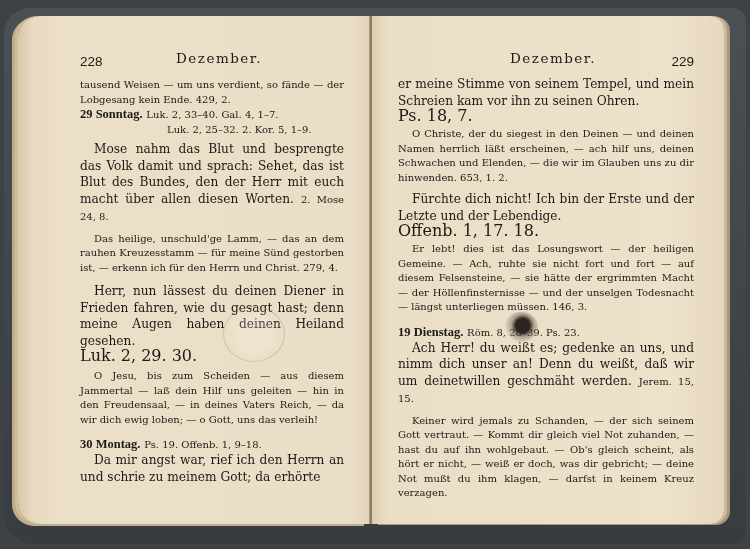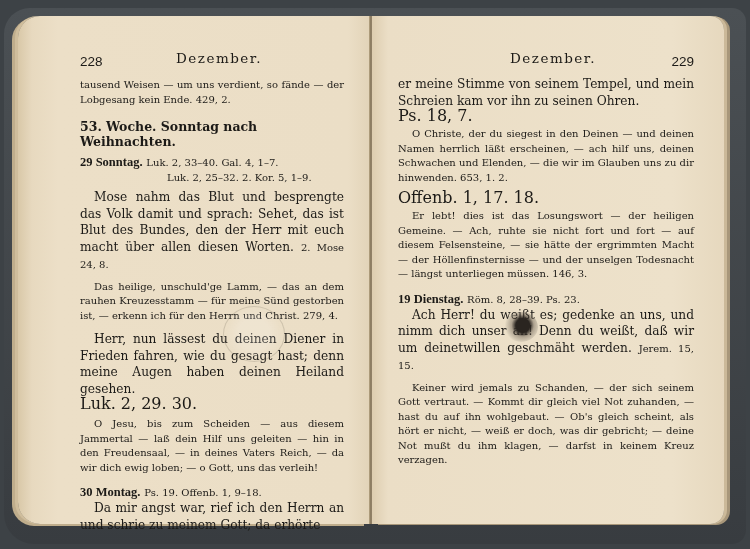--- a/index.html
+++ b/index.html
@@ -72,21 +72,20 @@
 <div class="cover"></div>
 
 <div class="page left">
   <div class="content">
     <div class="hdr">
       <span class="num">228</span>
       <span class="month">Dezember.</span>
     </div>
     <div class="gap8"></div>
     <div class="small">tausend Weisen — um uns verdient, so fände — der Lobgesang kein Ende. 429, 2.</div>
-    <div class="week">53. Woche. Sonntag nach Weihnachten.</div>
 
     <div class="day">
       <b>29 Sonntag.</b>
       <span class="refs">Luk. 2, 33–40. Gal. 4, 1–7.</span>
     </div>
     <div class="day">
         <div class="refs2">Luk. 2, 25–32. 2. Kor. 5, 1–9.</div>
       </div>
     <div class="gap4"></div>
     <div class="body indent">
@@ -118,20 +117,21 @@
     <div class="hdr">
       <span class="month">Dezember.</span>
       <span class="num">229</span>
     </div>
     <div class="gap6"></div>
     <div class="body">er meine Stimme von seinem Tempel, und mein Schreien kam vor ihn zu seinen Ohren.</div>
     <div class="ref">Ps. 18, 7.</div>
     <div class="gap4"></div>
     <div class="small indent">O Christe, der du siegest in den Deinen — und deinen Namen herrlich läßt erscheinen, — ach hilf uns, deinen Schwachen und Elenden, — die wir im Glauben uns zu dir hinwenden. 653, 1. 2.</div>
     <div class="gap6"></div>
+    <div class="body indent">Fürchte dich nicht! Ich bin der Erste und der Letzte und der Lebendige.</div>
     <div class="ref">Offenb. 1, 17. 18.</div>
     <div class="gap4"></div>
     <div class="small indent">Er lebt! dies ist das Losungswort — der heiligen Gemeine. — Ach, ruhte sie nicht fort und fort — auf diesem Felsensteine, — sie hätte der ergrimmten Macht — der Höllenfinsternisse — und der unselgen Todesnacht — längst unterliegen müssen. 146, 3.</div>
     <div class="gap10"></div>
 
     <div class="day">
       <b>19 Dienstag.</b>
       <span class="refs">Röm. 8, 28–39. Ps. 23.</span>
     </div>
     <div class="body indent">

